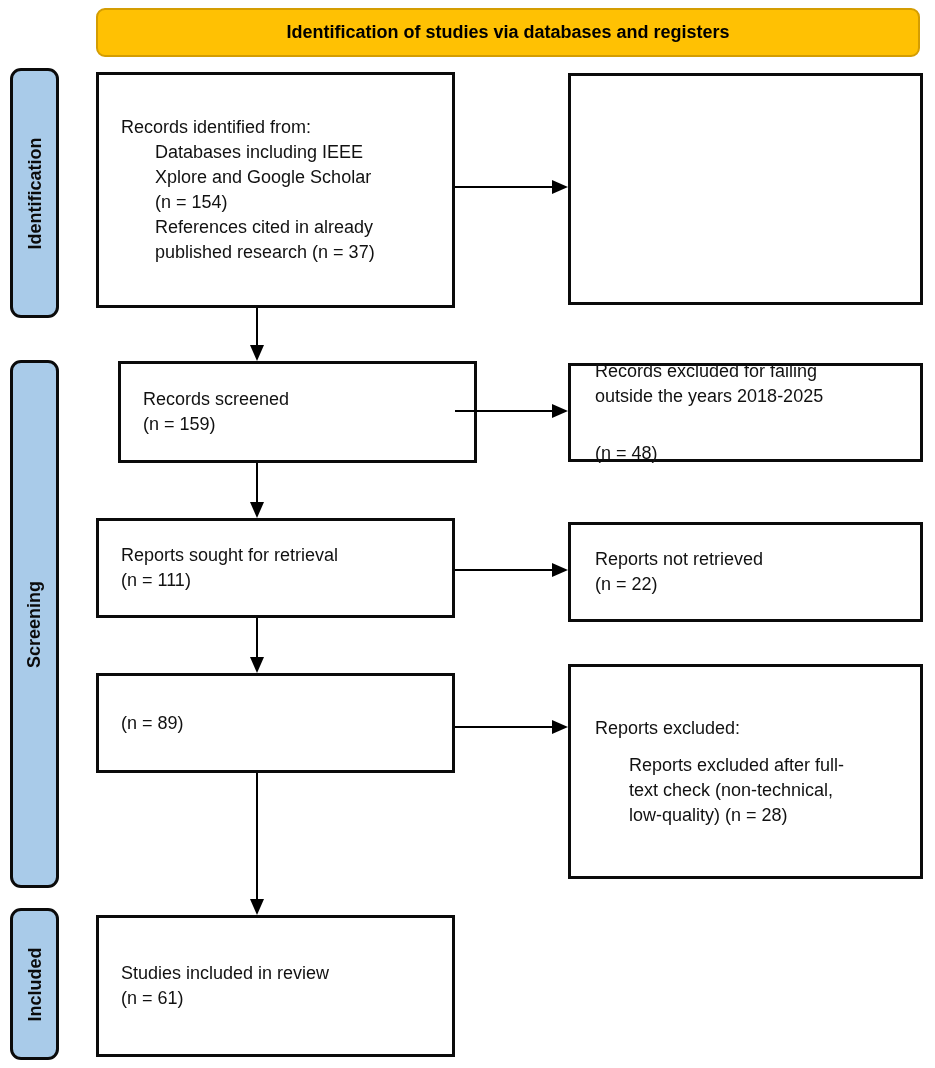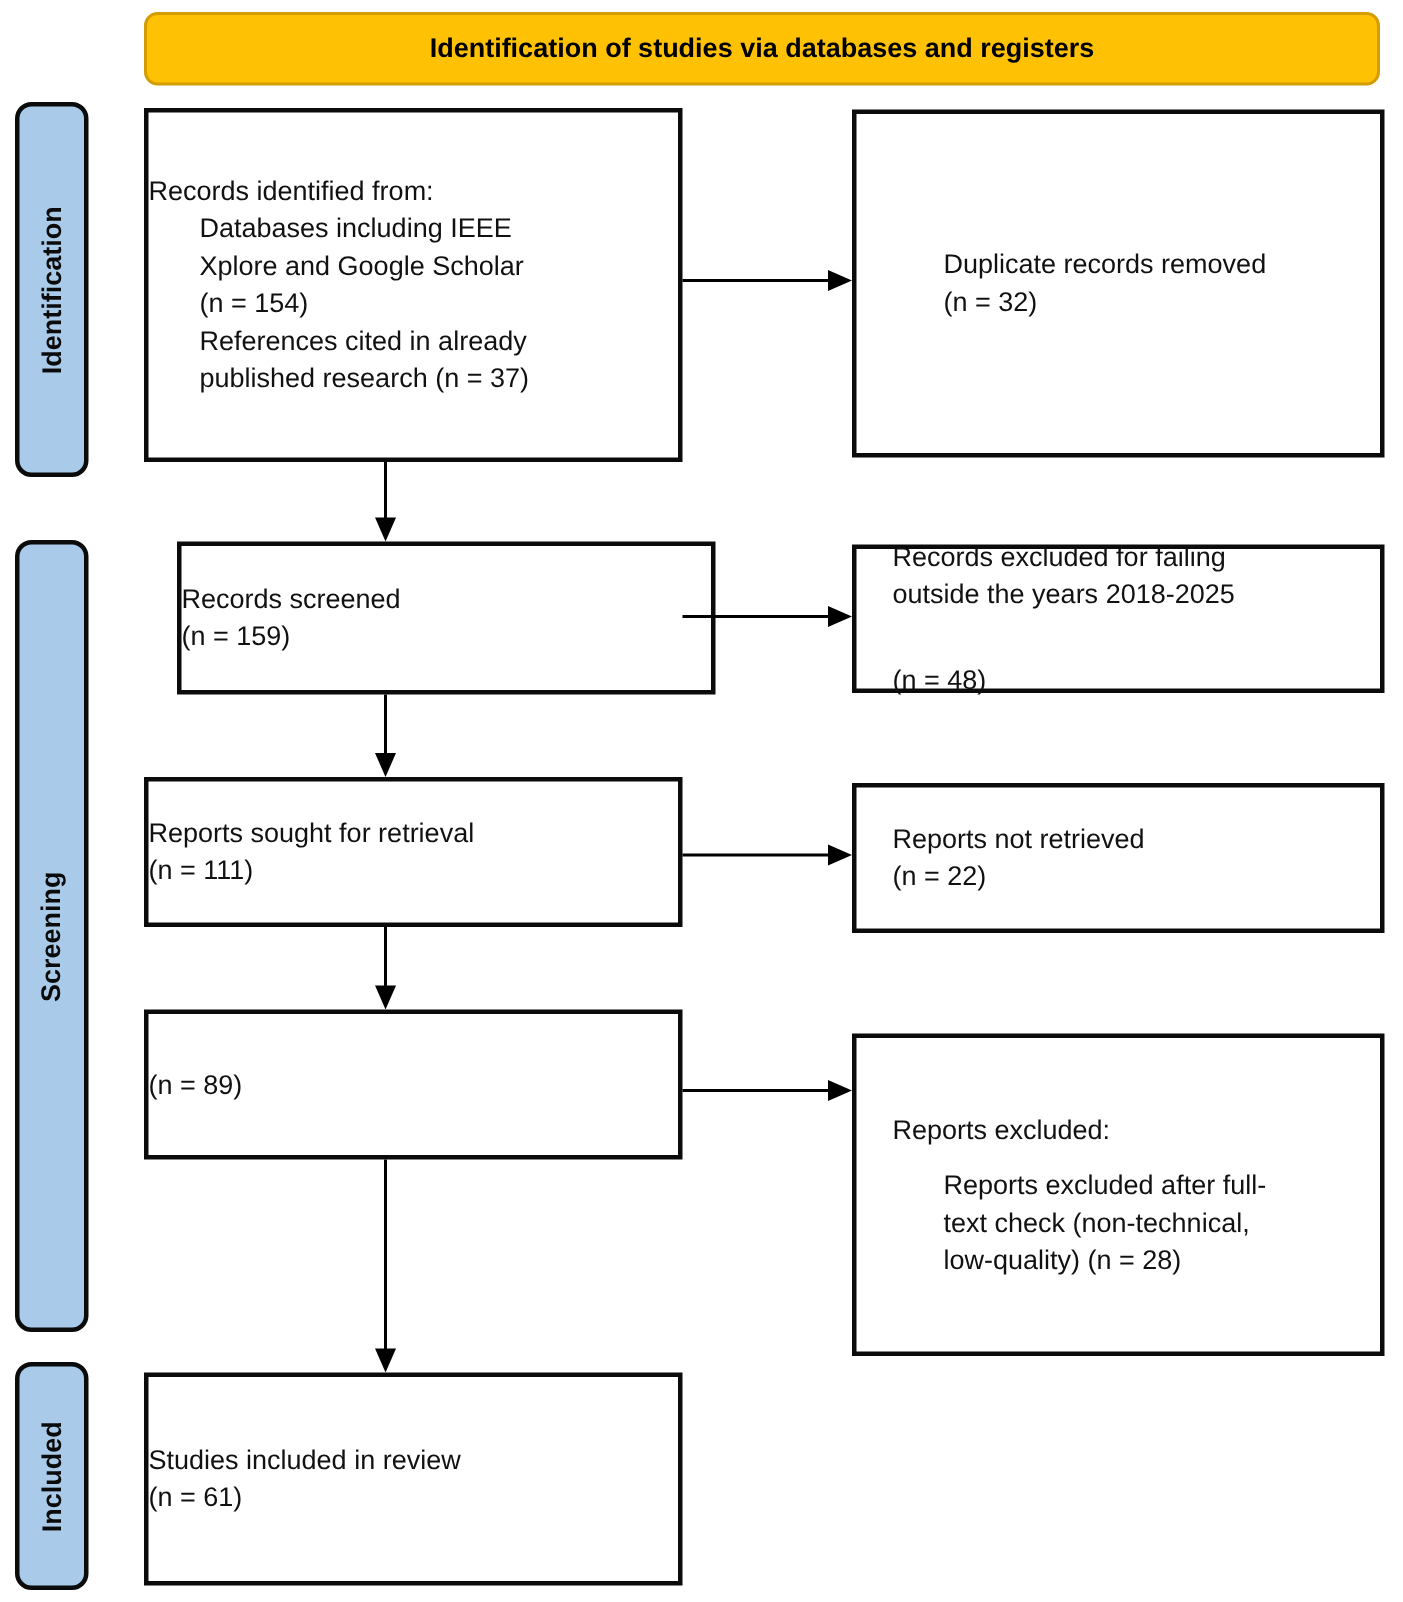--- a/index.html
+++ b/index.html
@@ -28,35 +28,35 @@
   }
   .stage-identification{top:68px;  height:250px;}
   .stage-screening     {top:360px; height:528px;}
   .stage-included      {top:908px; height:152px;}
 
   .box{
     position:absolute; background:#ffffff; border:3px solid #0b0b0b;
     display:flex; flex-direction:column; justify-content:center;
     font-size:18px; line-height:25px; color:var(--text-color);
   }
-  .box-left {left:96px;  width:359px; padding-right:57px;}
+  .box-left {left:96px;  width:359px; padding-left:22px; padding-right:57px;}
   .box-right{left:568px; width:355px; padding-left:24px; padding-right:61px;}
   .box .bline{white-space:normal;}
   .box .bline.indent{margin-left:34px;}
   .box .italic{font-style:italic;}
 
   .box-l1{top:72px;  height:236px;}
   .box-l2{top:361px; height:102px;margin-left:22px;}
   .box-l3{top:518px; height:100px;}
   .box-l4{top:673px; height:100px;}
   .box-l5{top:915px; height:142px;}
   .box-r1{top:73px;  height:232px;}
   .box-r2{top:363px; height:99px;gap:32px;}
   .box-r3{top:522px; height:100px;}
-  .box-r4{top:689px; height:215px;gap:12px;}
+  .box-r4{top:664px; height:215px;gap:12px;}
 
   .arrows{position:absolute; left:0; top:0; pointer-events:none;}
   .arrows line{stroke:var(--line-color); stroke-width:2;}
   .arrows polygon{fill:var(--line-color);}
 </style>
 </head>
 <body>
 
 <div class="canvas">
 
@@ -73,21 +73,20 @@
   <div class="stage stage-included">
     <div class="stage-label">Included</div>
   </div>
 
   <div class="box box-left box-l1">
       <div class="bline"><span>Records identified from:</span></div>
       <div class="bline indent"><span>Databases including IEEE Xplore and Google Scholar (n&nbsp;=&nbsp;154)</span></div>
       <div class="bline indent"><span>References cited in already published research (n&nbsp;=&nbsp;37)</span></div>
     </div>
   <div class="box box-right box-r1">
-      <div class="bline indent"><span>Duplicate records removed (n&nbsp;=&nbsp;32)</span></div>
     </div>
   <div class="box box-left box-l2">
       <div class="bline"><span>Records screened</span></div>
       <div class="bline"><span>(n = 159)</span></div>
     </div>
   <div class="box box-right box-r2">
       <div class="bline"><span>Records excluded for failing outside the years 2018-2025</span></div>
       <div class="bline"><span>(n = 48)</span></div>
     </div>
   <div class="box box-left box-l3">

